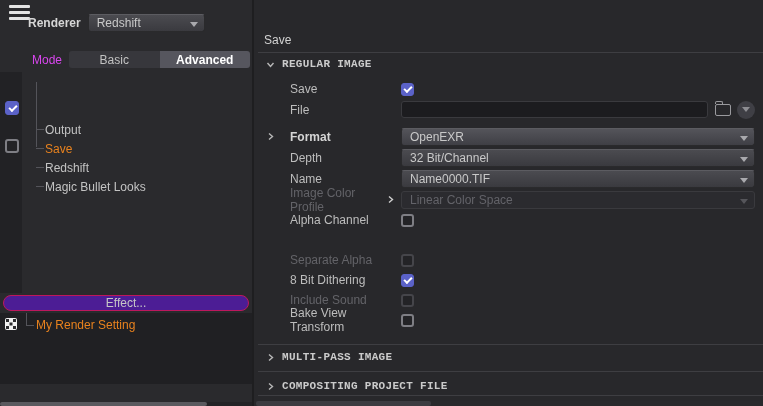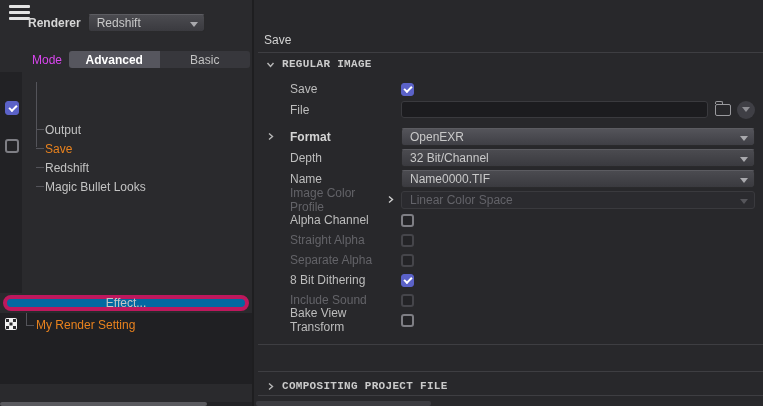--- a/index.html
+++ b/index.html
@@ -44,21 +44,21 @@
   .cb.checked{background:#5b62c8;border:1px solid #5b62c8;}
   .cb.checked::after{content:"";position:absolute;left:2px;top:2px;width:6px;height:3px;
       border-left:2px solid #fff;border-bottom:2px solid #fff;transform:rotate(-45deg);}
   .cb.disabled{border-color:#45454a;}
   .tree-cb{position:absolute;left:5px;width:14px;height:14px;}
   .tree-cb.checked::after{left:3px;top:3px;}
   .tcb-save{top:101px;}
   .tcb-magic{top:139px;}
 
   .panel-btn{position:absolute;left:3px;width:246px;height:16px;box-sizing:border-box;
-      border-radius:8px;background:#0369a1;border:4px solid #be185d;color:#c6c6c6;
+      border-radius:8px;background:#4c1d95;border:1px solid #be185d;color:#c6c6c6;
       font-family:inherit;font-size:12px;display:flex;align-items:center;justify-content:center;cursor:pointer;}
   .effect-btn{top:295px;}
   .rs-btn{top:386px;}
 
   .preset-panel{position:absolute;left:0;top:313px;width:252px;height:71px;background:#202023;}
   .preset-icon{position:absolute;left:5px;top:5px;width:12px;height:12px;background:#f2f2f2;border-radius:2px;}
   .preset-icon::before{content:"";position:absolute;left:1px;top:1px;width:3px;height:3px;background:#2a2a2d;
       box-shadow:7px 0 0 #2a2a2d,0 7px 0 #2a2a2d,7px 7px 0 #2a2a2d,3.5px 3.5px 0 #2a2a2d;}
   .preset-elbow{position:absolute;left:26px;top:0;width:7px;height:12px;
       border-left:1px solid #54545a;border-bottom:1px solid #54545a;}
@@ -137,22 +137,22 @@
       <span class="renderer-label">Renderer</span>
       <div class="dd renderer-dd">
         <span>Redshift</span>
         <span class="dd-arrow"></span>
       </div>
     </div>
 
     <div class="mode-row">
       <span class="mode-label">Mode</span>
       <div class="tabs">
+        <div class="tab">Basic</div>
         <div class="tab active">Advanced</div>
-        <div class="tab">Basic</div>
       </div>
     </div>
 
     <div class="cb-strip"></div>
     <div class="tree-vline"></div>
 
     <div class="cb checked tree-cb tcb-save"></div>
     <div class="cb tree-cb tcb-magic"></div>
 
     <div class="tree-row tr-0">
@@ -276,62 +276,63 @@
     </div>
 
     <div class="prop-row row-alpha">
       <span class="chev-col"></span>
       <span class="lbl">Alpha Channel</span>
       <span class="ctrl">
           <span class="cb"></span>
         </span>
     </div>
 
-    <div class="prop-row row-straight">
-      <span class="chev-col"></span>
-      <span class="lbl dis">Straight Alpha</span>
+
+    <div class="prop-row row-separate">
+      <span class="chev-col"></span>
+      <span class="lbl dis">Separate Alpha</span>
       <span class="ctrl">
           <span class="cb disabled"></span>
         </span>
     </div>
 
-    <div class="prop-row row-separate">
-      <span class="chev-col"></span>
-      <span class="lbl dis">Separate Alpha</span>
+    <div class="prop-row row-dither">
+      <span class="chev-col"></span>
+      <span class="lbl">8 Bit Dithering</span>
+      <span class="ctrl">
+          <span class="cb checked"></span>
+        </span>
+    </div>
+
+    <div class="prop-row row-sound">
+      <span class="chev-col"></span>
+      <span class="lbl dis">Include Sound</span>
       <span class="ctrl">
           <span class="cb disabled"></span>
         </span>
     </div>
 
-    <div class="prop-row row-dither">
-      <span class="chev-col"></span>
-      <span class="lbl">8 Bit Dithering</span>
-      <span class="ctrl">
-          <span class="cb checked"></span>
-        </span>
-    </div>
-
-    <div class="prop-row row-sound">
-      <span class="chev-col"></span>
-      <span class="lbl dis">Include Sound</span>
-      <span class="ctrl">
-          <span class="cb disabled"></span>
-        </span>
-    </div>
-
     <div class="prop-row row-bake">
       <span class="chev-col"></span>
       <span class="lbl">Bake View Transform</span>
       <span class="ctrl">
           <span class="cb"></span>
         </span>
     </div>
 
     <div class="hr hr2"></div>
 
+    <div class="sec-header sec-multi">
+      <span class="chev">
+        <svg class="chev-svg" width="9" height="9" viewBox="0 0 9 9">
+            <path d="M3 1.5 L6.5 4.5 L3 7.5" fill="none" stroke="#b8b8b8" stroke-width="1.4"></path>
+          </svg>
+      </span>
+      <span class="sec-label">MULTI-PASS IMAGE</span>
+    </div>
 
     <div class="hr hr3"></div>
 
     <div class="sec-header sec-comp">
       <span class="chev">
         <svg class="chev-svg" width="9" height="9" viewBox="0 0 9 9">
             <path d="M3 1.5 L6.5 4.5 L3 7.5" fill="none" stroke="#b8b8b8" stroke-width="1.4"></path>
           </svg>
       </span>
       <span class="sec-label">COMPOSITING PROJECT FILE</span>

